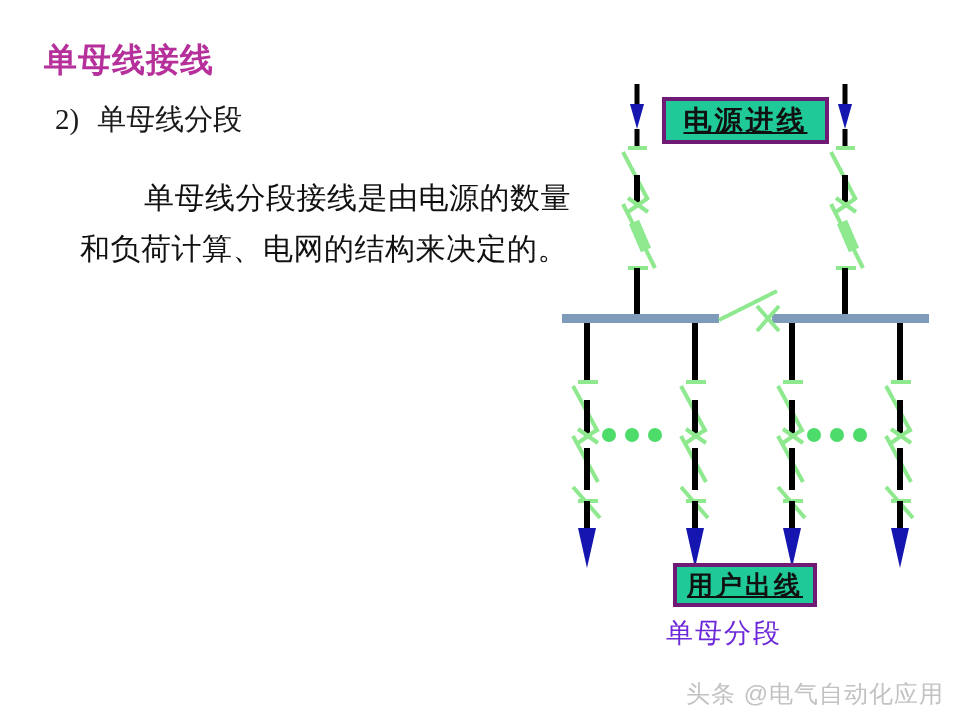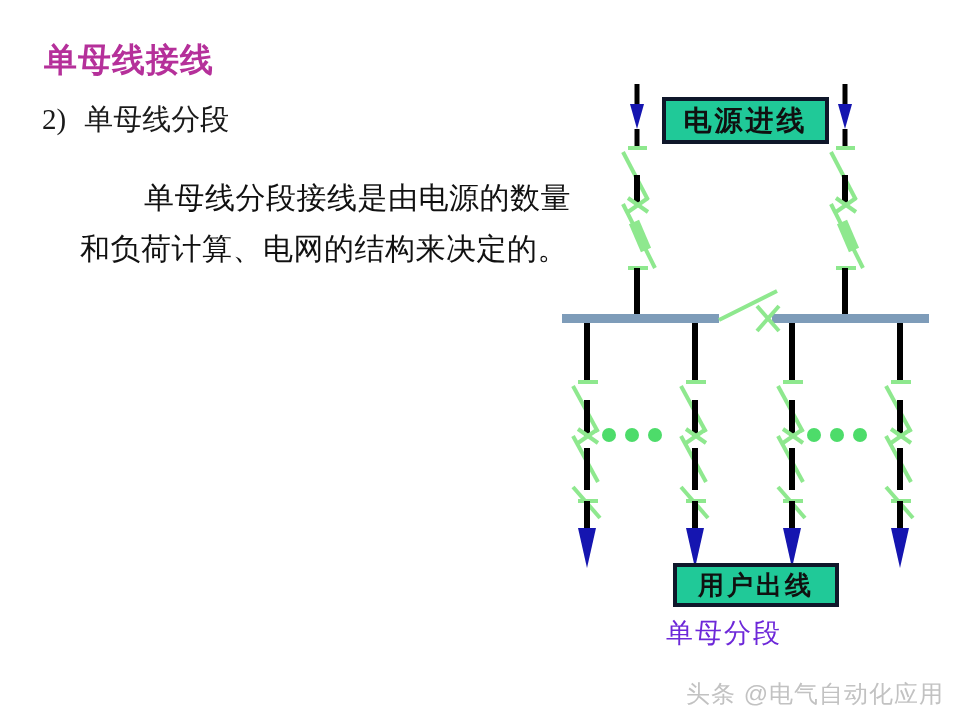--- a/index.html
+++ b/index.html
@@ -32,21 +32,21 @@
     top: 38px;
     font-size: 33px;
     font-weight: bold;
     color: #b5309a;
     letter-spacing: 1px;
     white-space: nowrap;
     font-family: "Liberation Sans", "DejaVu Sans", sans-serif;
   }
   #section-heading {
     position: absolute;
-    left: 42px;
+    left: 55px;
     top: 100px;
     font-size: 29px;
     color: #1a1a1a;
     white-space: nowrap;
     font-family: "Liberation Serif", "DejaVu Serif", serif;
   }
   #section-heading .num { margin-right: 18px; }
 
   .para {
     position: absolute;
@@ -66,40 +66,41 @@
   #para-2 {
     top: 385px;
     font-size: 30px;
     line-height: 52px;
     letter-spacing: 0.3px;
   }
 
   .boxlabel {
     position: absolute;
     background: #20c998;
-    border: 4px solid #0f172a;
+    border: 4px solid #701a75;
     color: #101010;
     font-weight: bold;
     font-family: "Liberation Serif", "DejaVu Serif", serif;
     text-align: center;
     letter-spacing: 3px;
     box-sizing: border-box;
+    text-decoration: underline;
   }
   #label-source {
     left: 662px;
     top: 97px;
     width: 167px;
     height: 47px;
     font-size: 28px;
     line-height: 40px;
   }
   #label-outgoing {
     left: 673px;
     top: 563px;
-    width: 166px;
+    width: 144px;
     height: 44px;
     font-size: 26px;
     line-height: 37px;
   }
   #caption {
     position: absolute;
     left: 666px;
     top: 615px;
     width: 160px;
     text-align: left;

